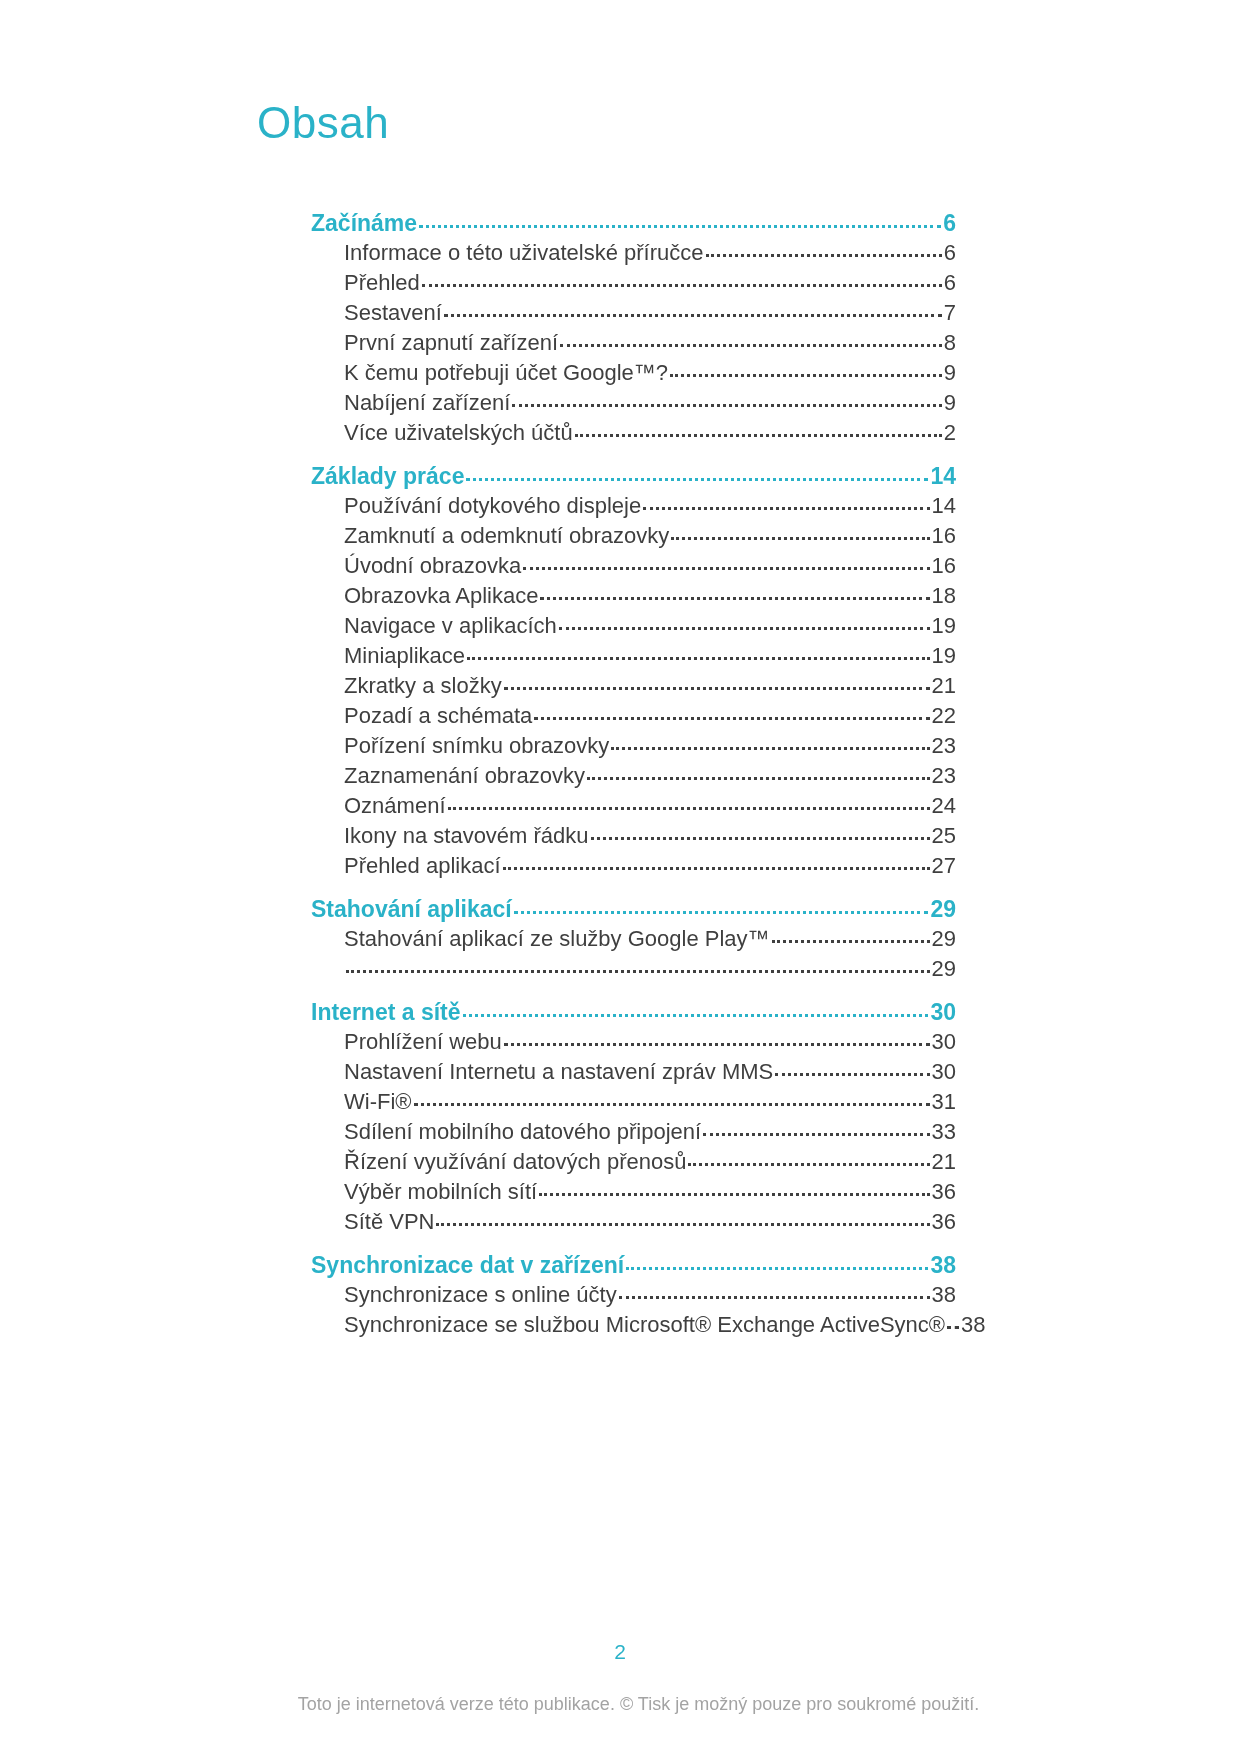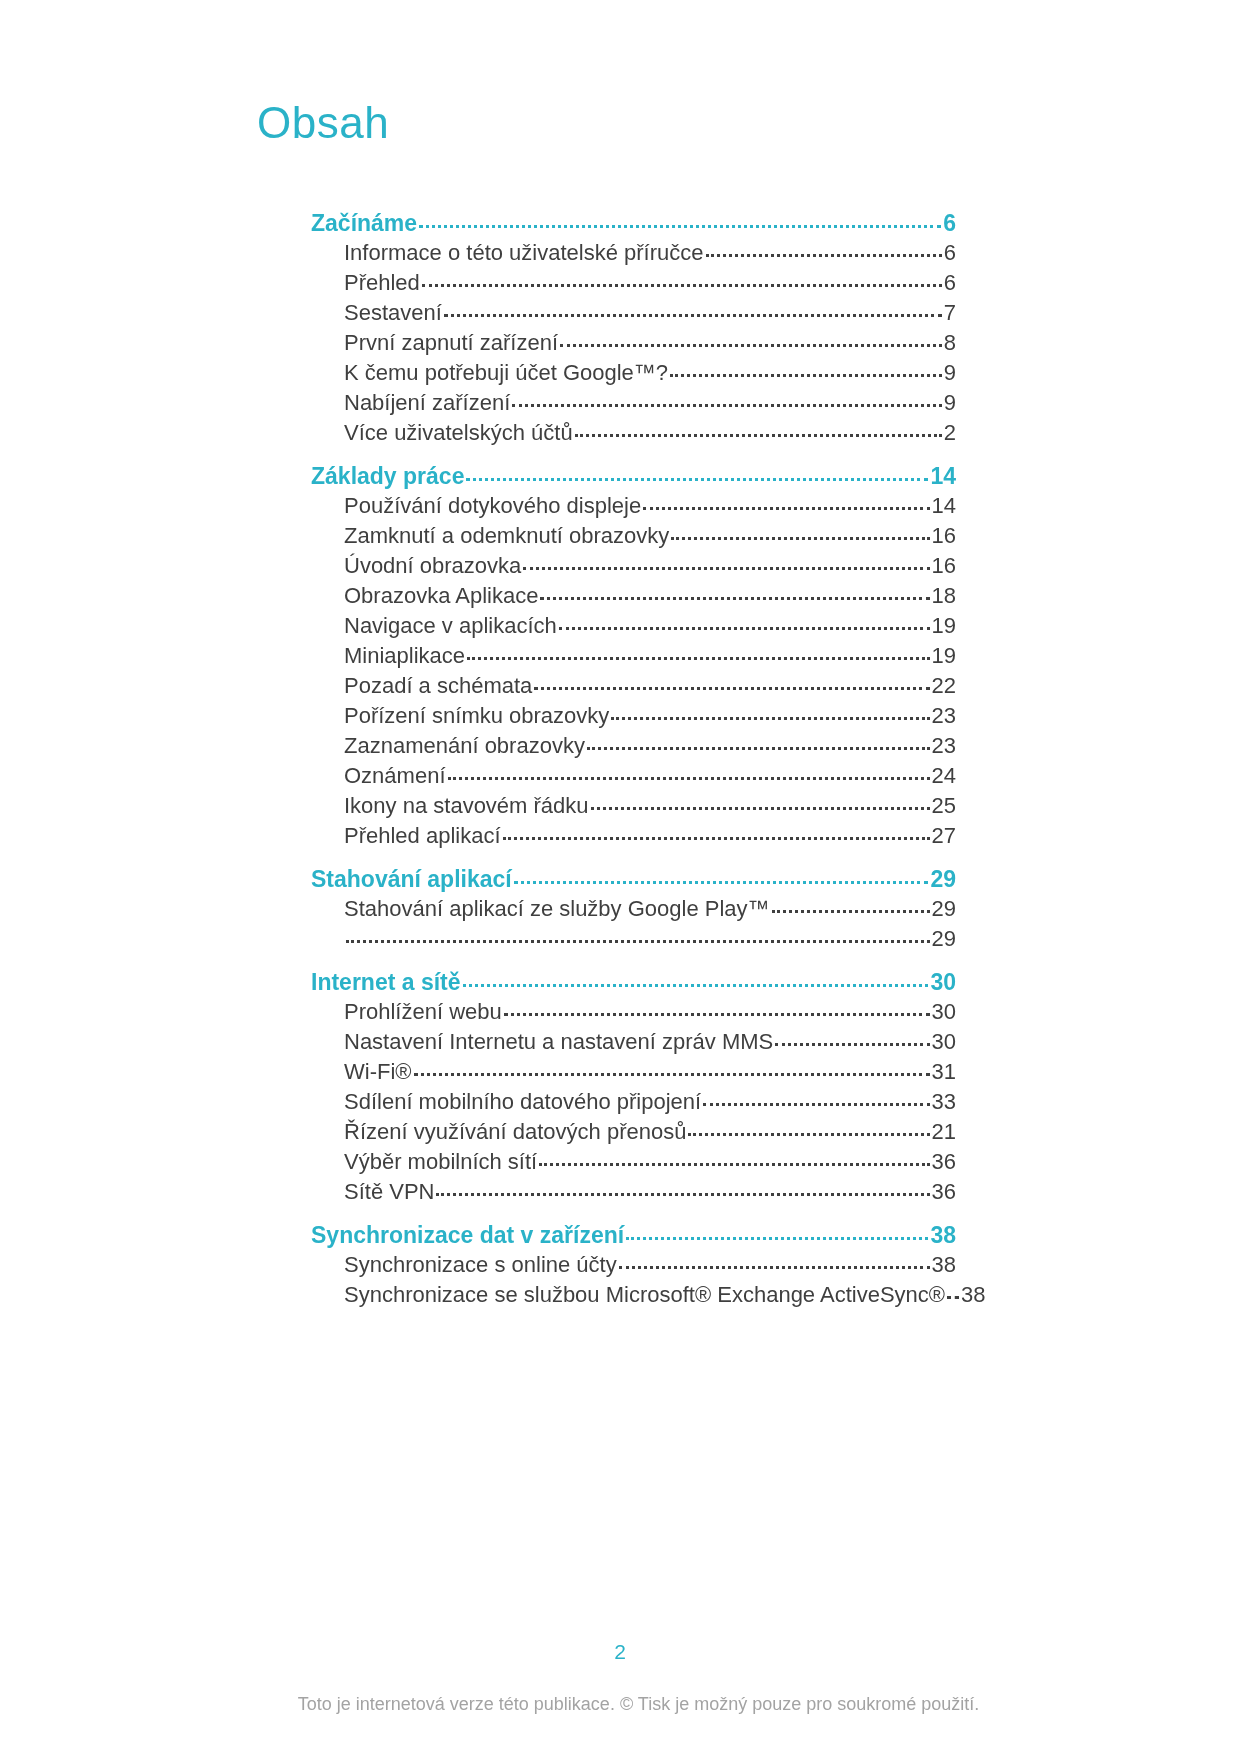--- a/index.html
+++ b/index.html
@@ -176,20 +176,25 @@
     <span class="pagenum">19</span>
   </div>
 
   <div class="row item">
     <span class="label">Miniaplikace</span>
     <span class="leader"></span>
     <span class="pagenum">19</span>
   </div>
 
 
+  <div class="row item">
+    <span class="label">Zkratky a složky</span>
+    <span class="leader"></span>
+    <span class="pagenum">21</span>
+  </div>
 
   <div class="row item">
     <span class="label">Pozadí a schémata</span>
     <span class="leader"></span>
     <span class="pagenum">22</span>
   </div>
 
   <div class="row item">
     <span class="label">Pořízení snímku obrazovky</span>
     <span class="leader"></span>

